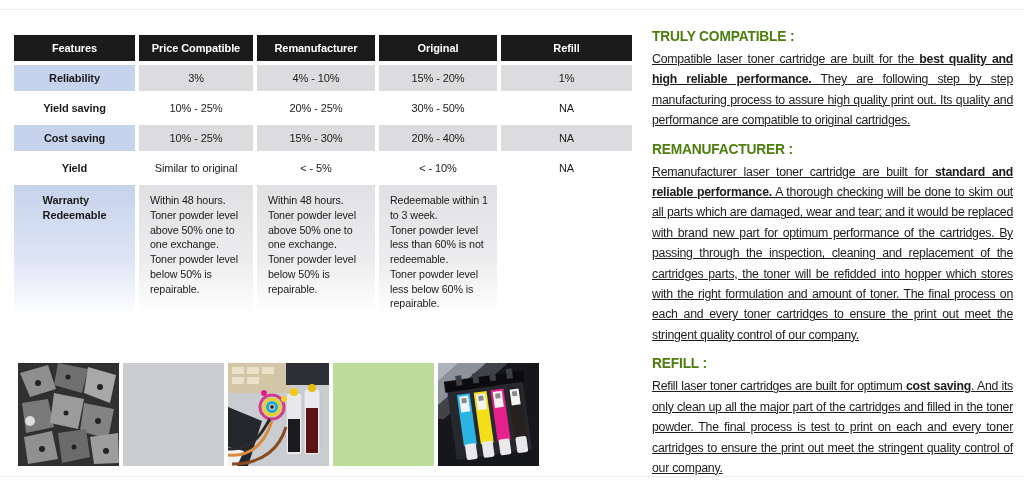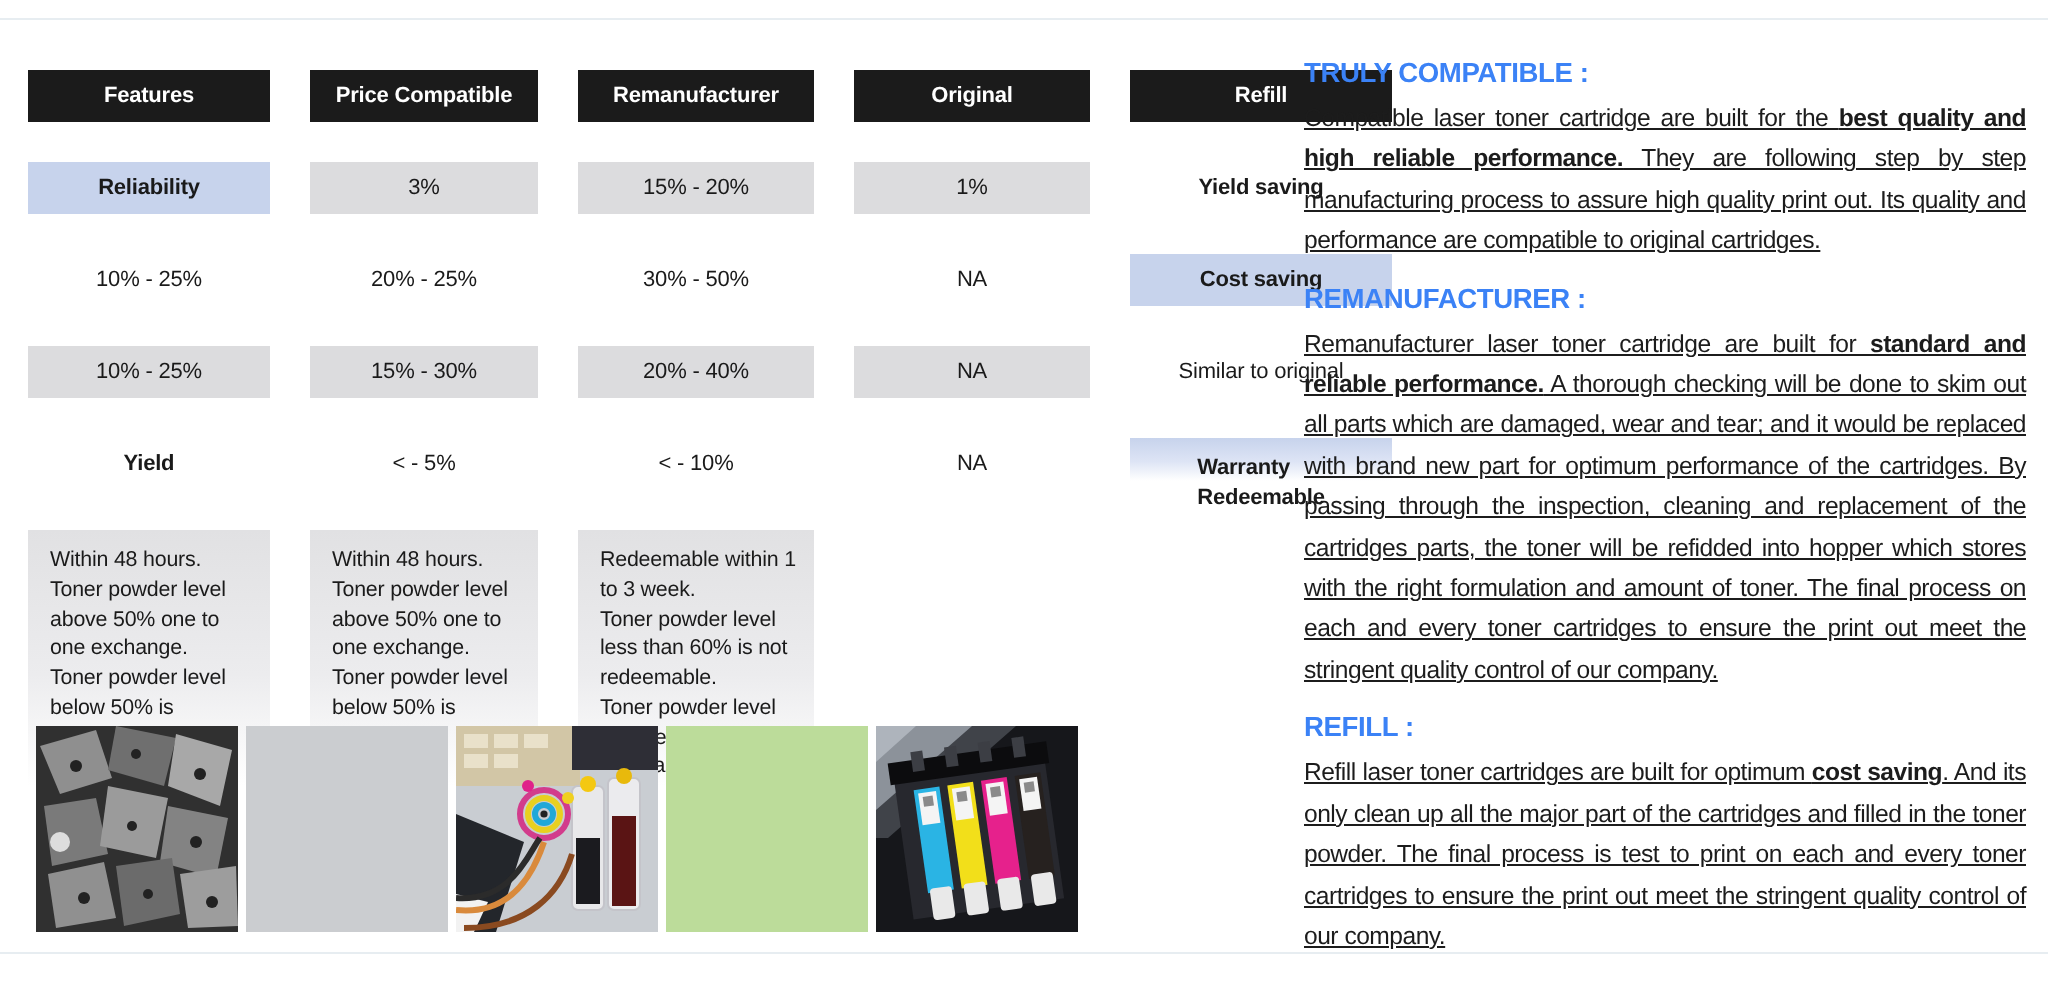--- a/index.html
+++ b/index.html
@@ -11,21 +11,21 @@
   .hairline { position:absolute; left:0; width:1024px; height:1px; background:#e7edf1; }
   .hairline.top { top:9px; }
   .hairline.bottom { top:476px; }
 
   
   .cmp-table {
     position:absolute; left:14px; top:35px;
     display:grid;
     grid-template-columns:121px 114px 118px 118px 131px;
     grid-template-rows:26px 26px 26px 26px 26px 160px;
-    gap:20px;
+    gap:4px;
   }
   .th {
     background:#1b1b1b; color:#ffffff; font-weight:bold; font-size:11px;
     display:flex; align-items:center; justify-content:center; letter-spacing:-0.1px;
   }
   .td {
     font-size:11px; display:flex; align-items:center; justify-content:center;
     text-align:center; letter-spacing:-0.1px;
   }
   .feat { font-weight:bold; }
@@ -46,21 +46,21 @@
   
   .photos { position:absolute; left:18px; top:363px; display:flex; gap:4px; }
   .photo { width:101px; height:103px; overflow:hidden; }
   .photo svg { display:block; }
   .block-gray  { background:#cbcdd0; }
   .block-green { background:#bcdc9a; }
 
   
   .right-col { position:absolute; left:652px; top:29px; width:361px; }
   .sec-heading {
-    color:#3b82f6; font-weight:bold; font-size:13.8px; letter-spacing:-0.2px;
+    color:#4d7c0f; font-weight:bold; font-size:13.8px; letter-spacing:-0.2px;
     margin:0 0 5px 0;
   }
   .sec-para {
     font-size:12.3px; line-height:20.4px; letter-spacing:-0.25px; text-align:justify;
     color:#1c1c1c; margin:0 0 11px 0;text-decoration:underline;
   }
   .sec-para b { letter-spacing:-0.25px; }
 </style>
 </head>
 <body>
@@ -73,37 +73,38 @@
   <div class="cmp-table">
 
     <div class="th">Features</div>
     <div class="th">Price Compatible</div>
     <div class="th">Remanufacturer</div>
     <div class="th">Original</div>
     <div class="th">Refill</div>
 
     <div class="td feat blue">Reliability</div>
     <div class="td gray">3%</div>
+    <div class="td gray">4% - 10%</div>
     <div class="td gray">15% - 20%</div>
     <div class="td gray">1%</div>
 
     <div class="td feat white">Yield saving</div>
     <div class="td white">10% - 25%</div>
     <div class="td white">20% - 25%</div>
     <div class="td white">30% - 50%</div>
     <div class="td white">NA</div>
 
     <div class="td feat blue">Cost saving</div>
     <div class="td gray">10% - 25%</div>
     <div class="td gray">15% - 30%</div>
     <div class="td gray">20% - 40%</div>
     <div class="td gray">NA</div>
 
+    <div class="td feat white">Yield</div>
     <div class="td white">Similar to original</div>
-    <div class="td feat white">Yield</div>
     <div class="td white">&lt; - 5%</div>
     <div class="td white">&lt; - 10%</div>
     <div class="td white">NA</div>
 
     <div class="td feat feat-top blue-fade">Warranty
 Redeemable</div>
     <div class="td cell-top gray-fade">Within 48 hours.
 Toner powder level above 50% one to one exchange.
 Toner powder level below 50% is repairable.</div>
     <div class="td cell-top gray-fade">Within 48 hours.

